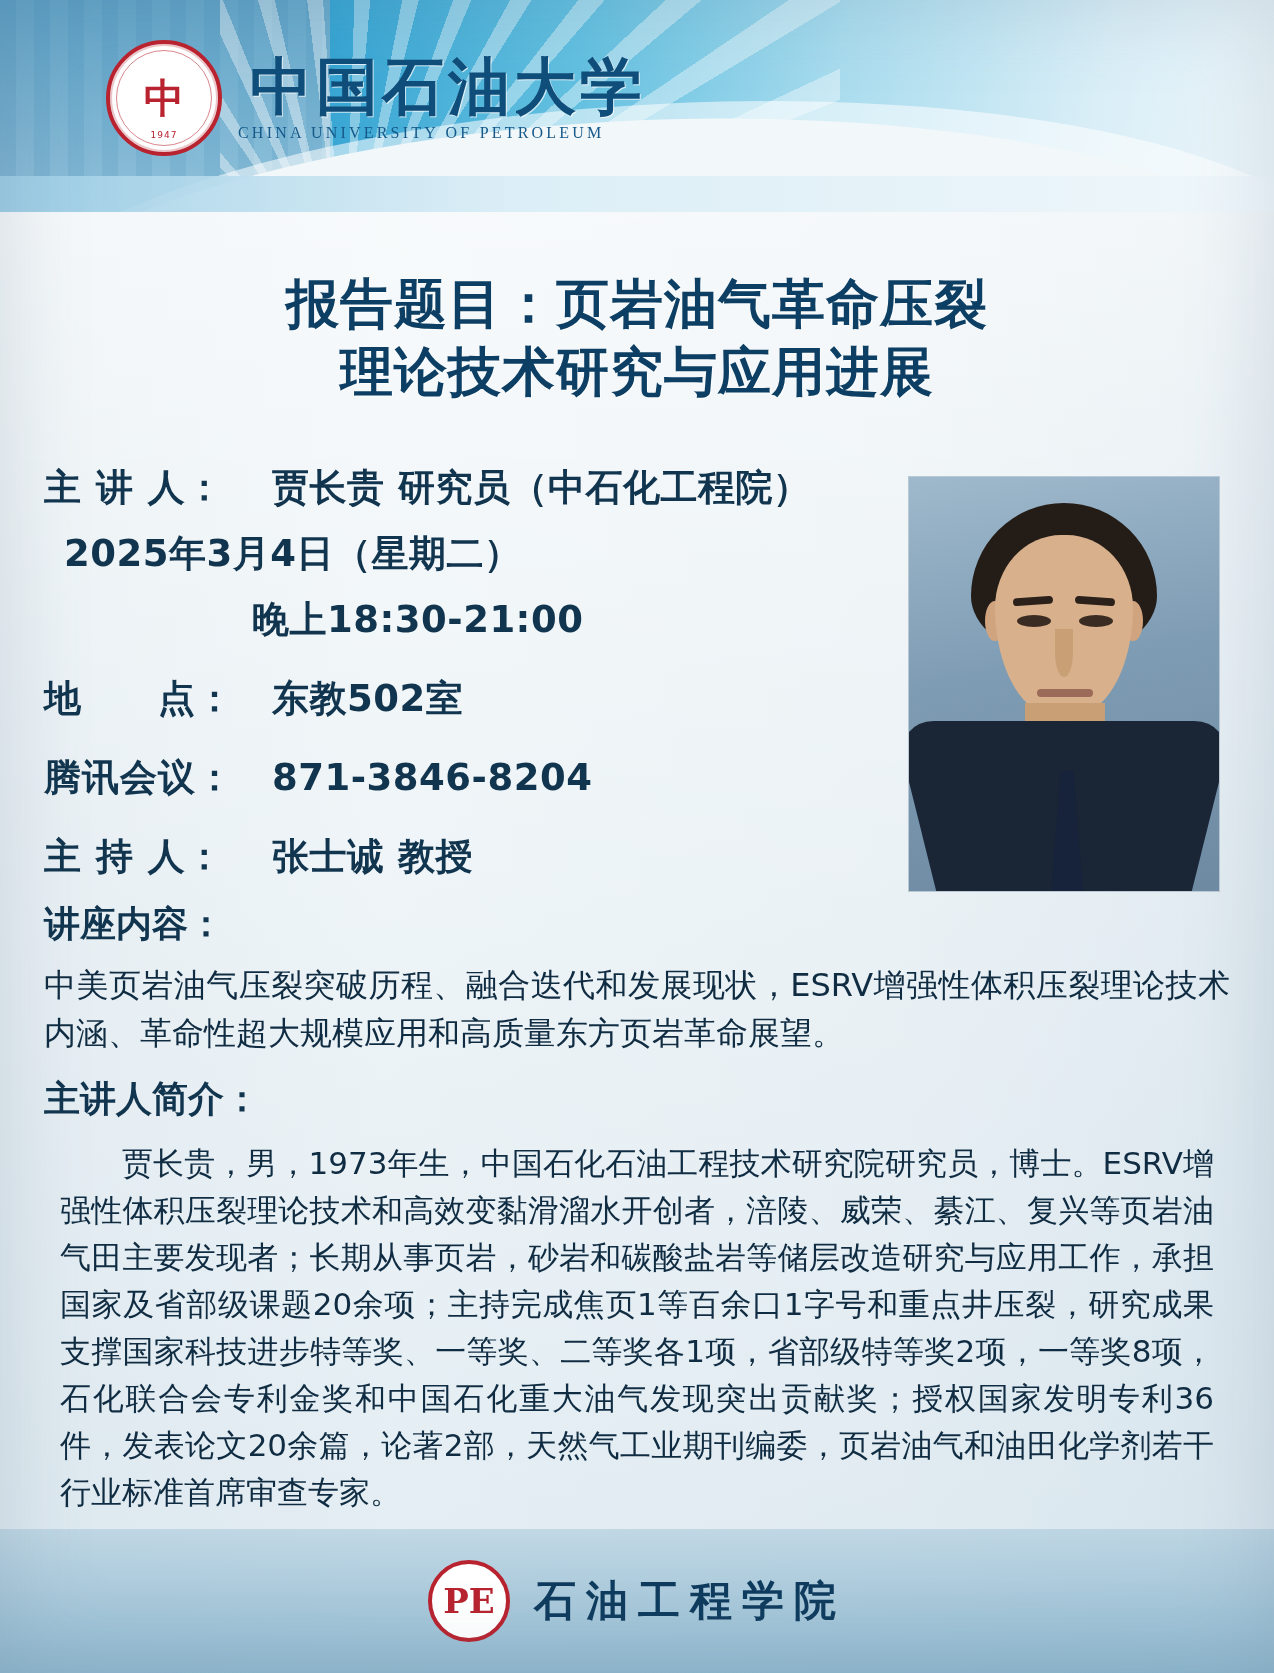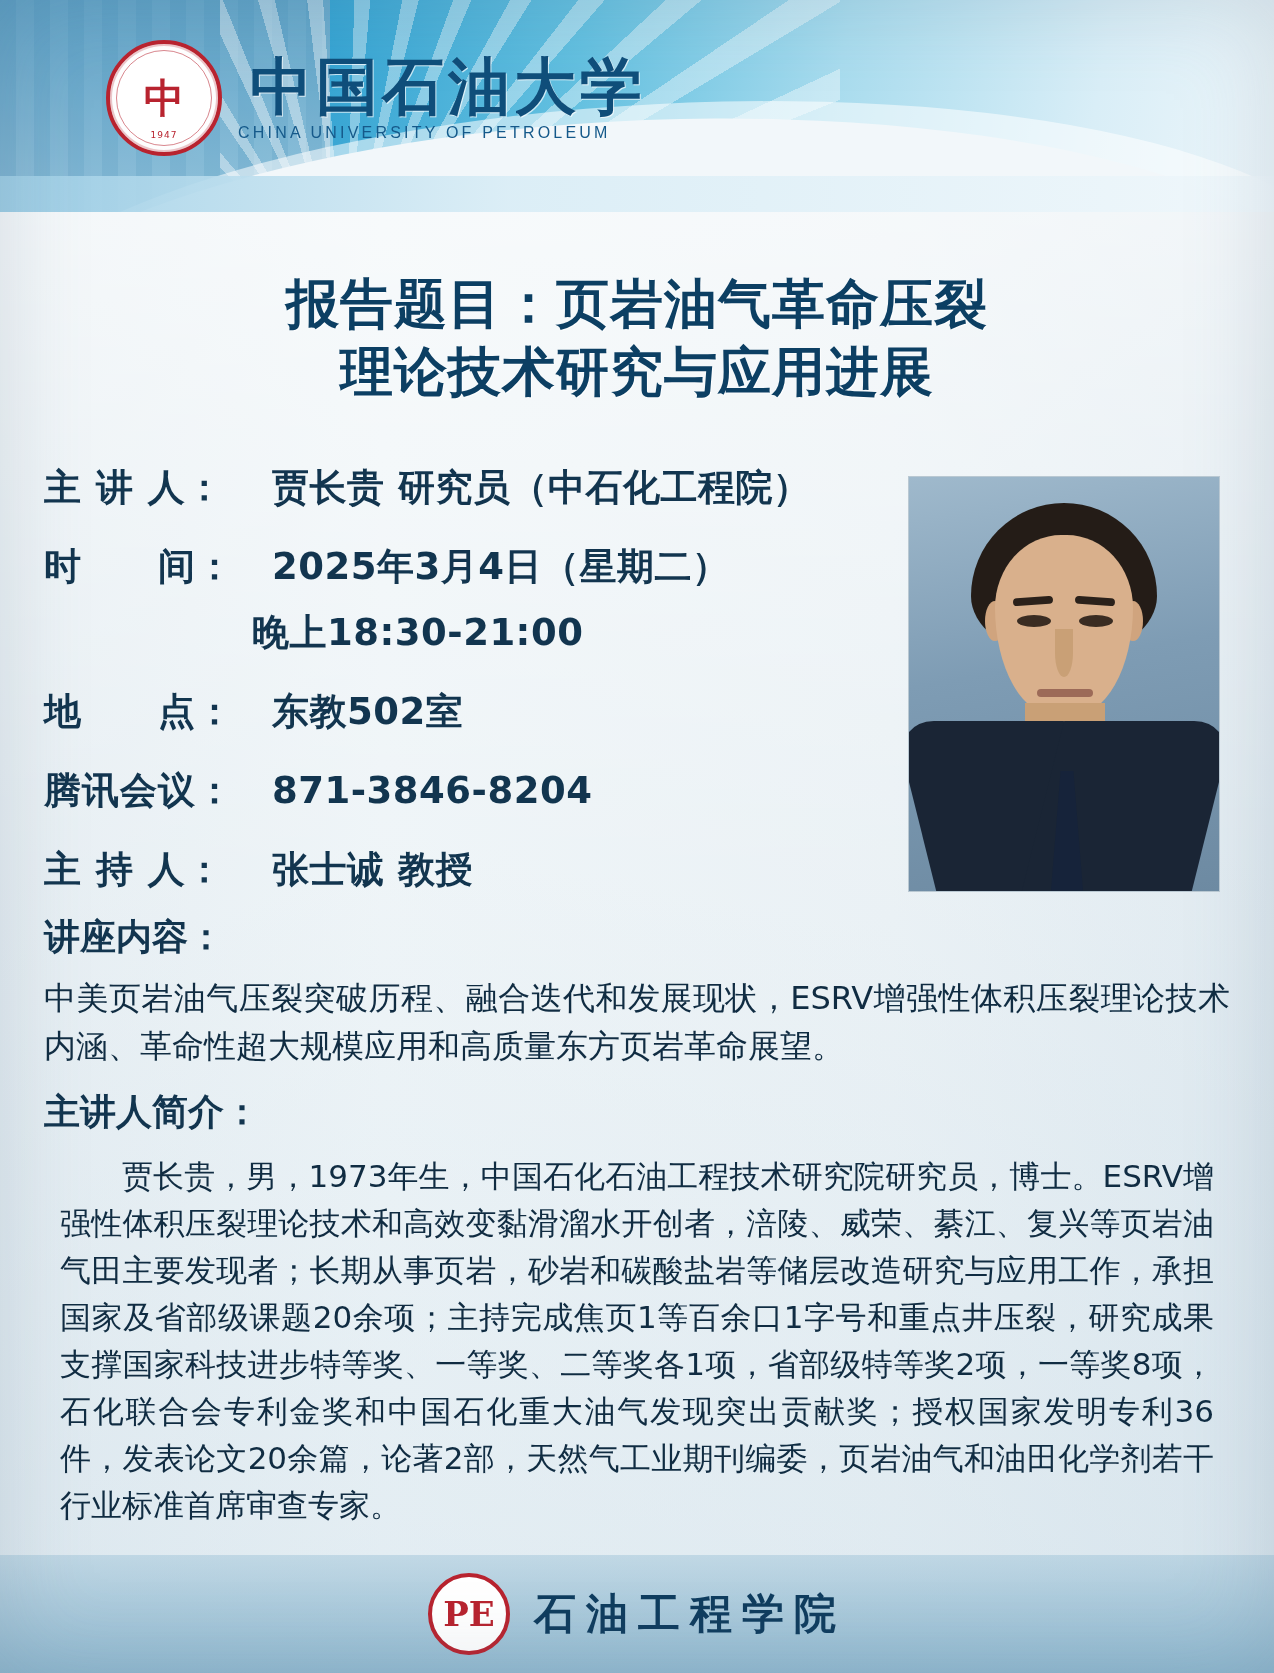--- a/index.html
+++ b/index.html
@@ -112,21 +112,21 @@
     color: #0f4e7a;
     font-family: "DejaVu Serif", "Liberation Serif", serif;
     letter-spacing: 4px;
     text-shadow: 1px 1px 0 rgba(255,255,255,.7);
     margin-left: 12px;
   }
   .uni-en {
     font-size: 16px;
     color: #15598a;
     letter-spacing: 3.2px;
-    font-family: Liberation Sans, sans-serif;
+    font-family: Liberation Serif, serif;
     margin-top: 6px;
   }
 
   
   .content {
     position: absolute;
     left: 0; top: 212px;
     width: 1274px;
     height: 1461px;
     padding: 0;
@@ -248,21 +248,21 @@
     text-align: justify;
     text-indent: 2em;
     margin: 16px;
   }
 
   
   .footer {
     position: absolute;
     left: 0; bottom: 0;
     width: 1274px;
-    height: 118px;
+    height: 144px;
     background: linear-gradient(180deg, rgba(160,196,216,0.5), rgba(120,170,198,0.75));
     display: flex;
     align-items: center;
     justify-content: center;
     gap: 24px;
   }
   .footer-logo {
     width: 74px; height: 74px;
     border-radius: 50%;
     border: 4px solid #b8232f;
@@ -339,21 +339,20 @@
           <div class="suit-r"></div>
           <div class="tie"></div>
         </div>
 
         <div class="rows">
           <div class="row">
             <div class="label">主 讲 人：</div>
             <div class="value">贾长贵 研究员（中石化工程院）</div>
           </div>
           <div class="row">
-            <div class="label">时　　间：</div>
             <div class="value">2025年3月4日（星期二）</div>
           </div>
           <div class="row indent">
             <div class="value">晚上18:30-21:00</div>
           </div>
           <div class="row">
             <div class="label">地　　点：</div>
             <div class="value">东教502室</div>
           </div>
           <div class="row">

